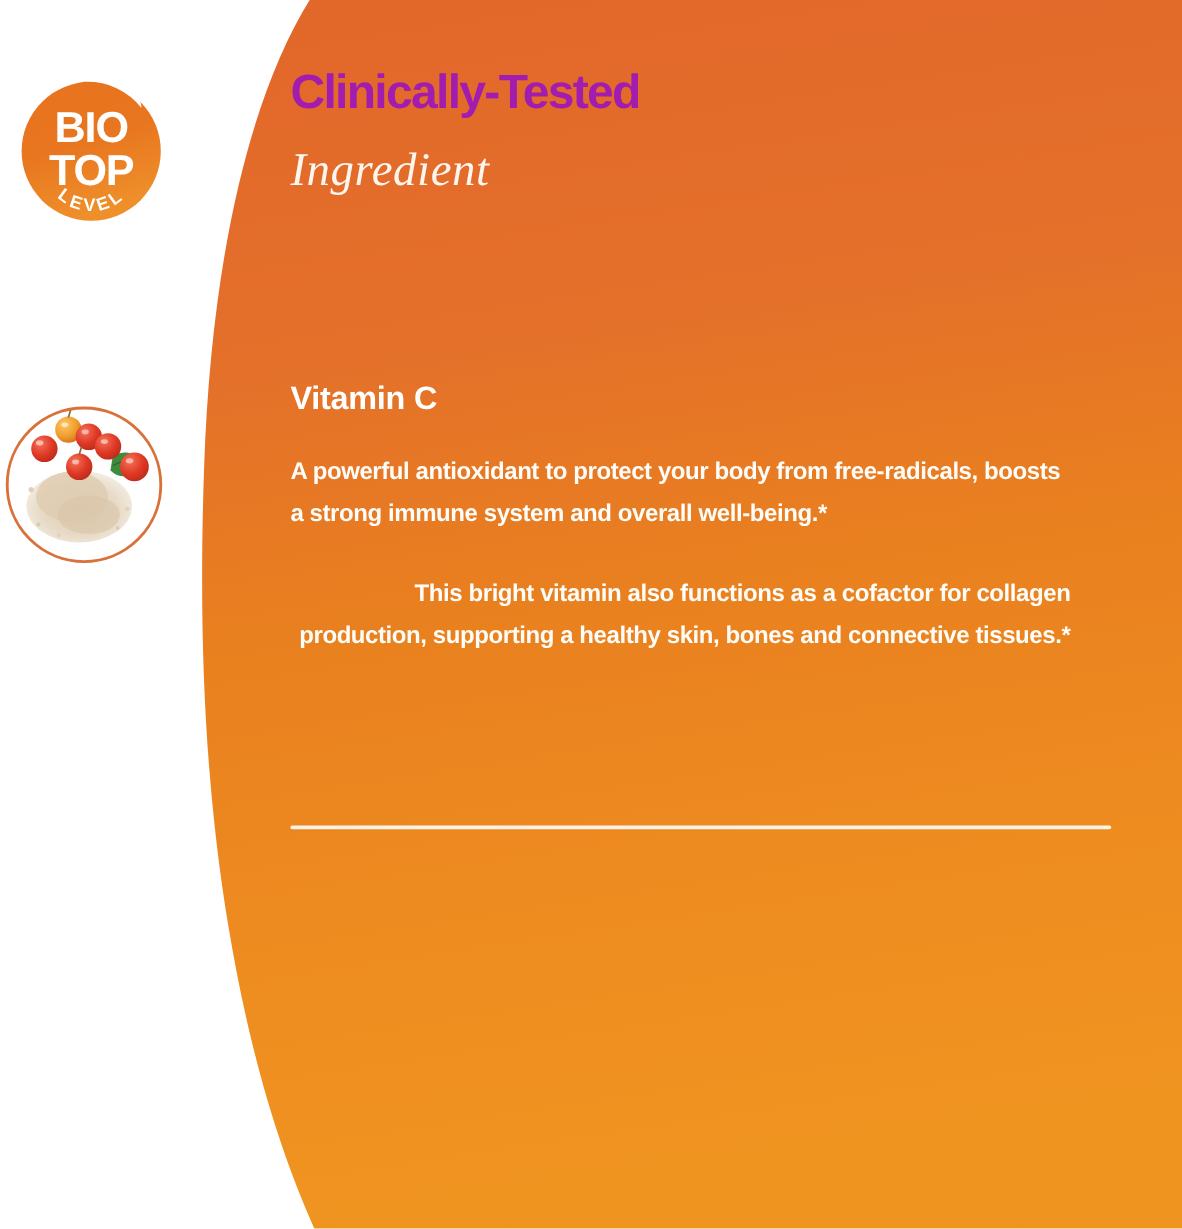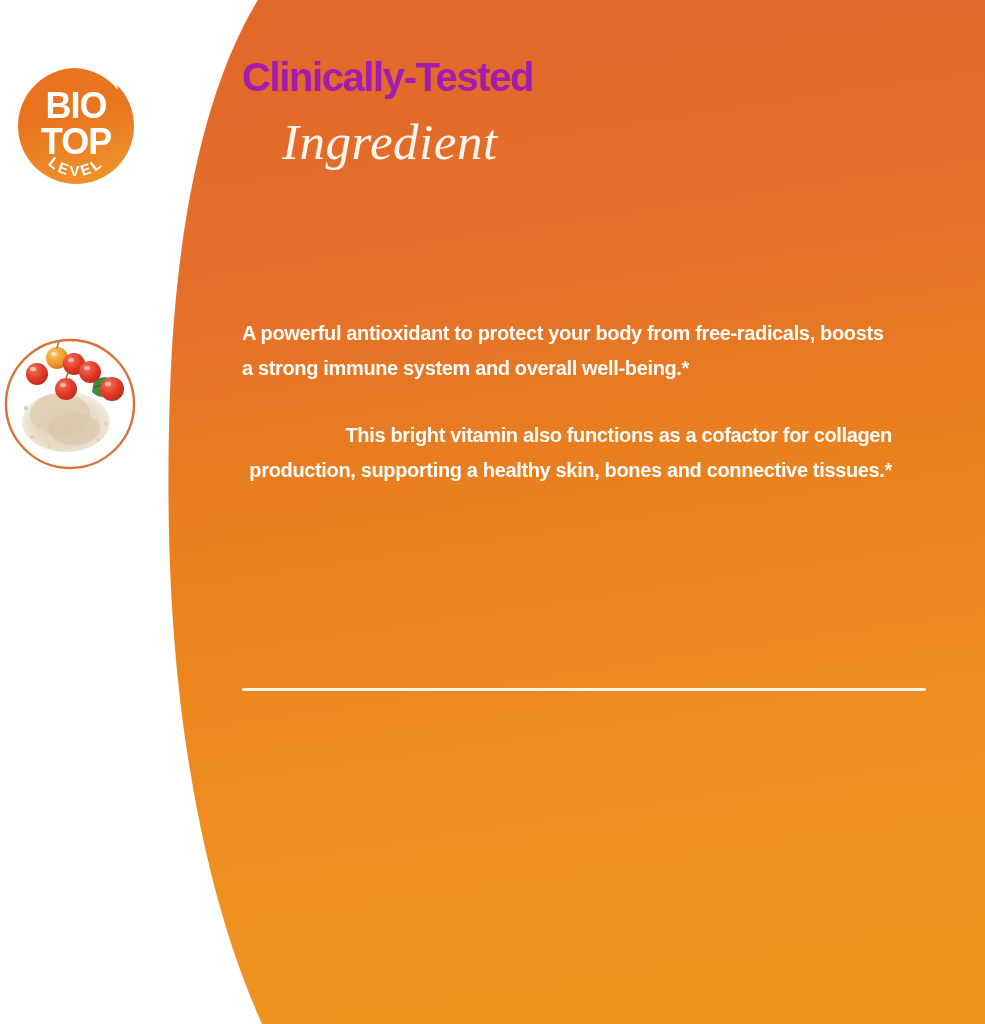--- a/index.html
+++ b/index.html
@@ -57,26 +57,25 @@
     font-size:40px;
     line-height:62px;
     letter-spacing:-1.4px;
     color:#a21caf;
     white-space:nowrap;
   }
   .headline-sub {
     font-family:"Liberation Serif", serif;
     font-style:italic;
     font-weight:normal;
-    font-size:51px;
+    font-size:39px;
     line-height:64px;
     letter-spacing:0.5px;
     color:#fdf6ef;
     margin-top:2px;
-    margin-left:40px;
   }
 
   .body-block {
     position:absolute;
     left:0; top:316px;
     width:660px;
   }
   .sub-title {
     font-family:"Liberation Sans", sans-serif;
     font-weight:bold;
@@ -204,20 +203,21 @@
   </svg>
 
   <div id="content">
 
     <div class="headline-wrap">
       <div class="headline-main">Clinically-Tested</div>
       <div class="headline-sub">Ingredient</div>
     </div>
 
     <div class="body-block">
+      <div class="sub-title">Vitamin C</div>
       <p class="para">A powerful antioxidant to protect your body from free-radicals, boosts a strong immune system and overall well-being.*</p>
       <p class="para">This bright vitamin also functions as a cofactor for collagen production, supporting a healthy skin, bones and connective tissues.*</p>
     </div>
 
     <div class="divider"></div>
   </div>
 
 </div>
 
 </body></html>

